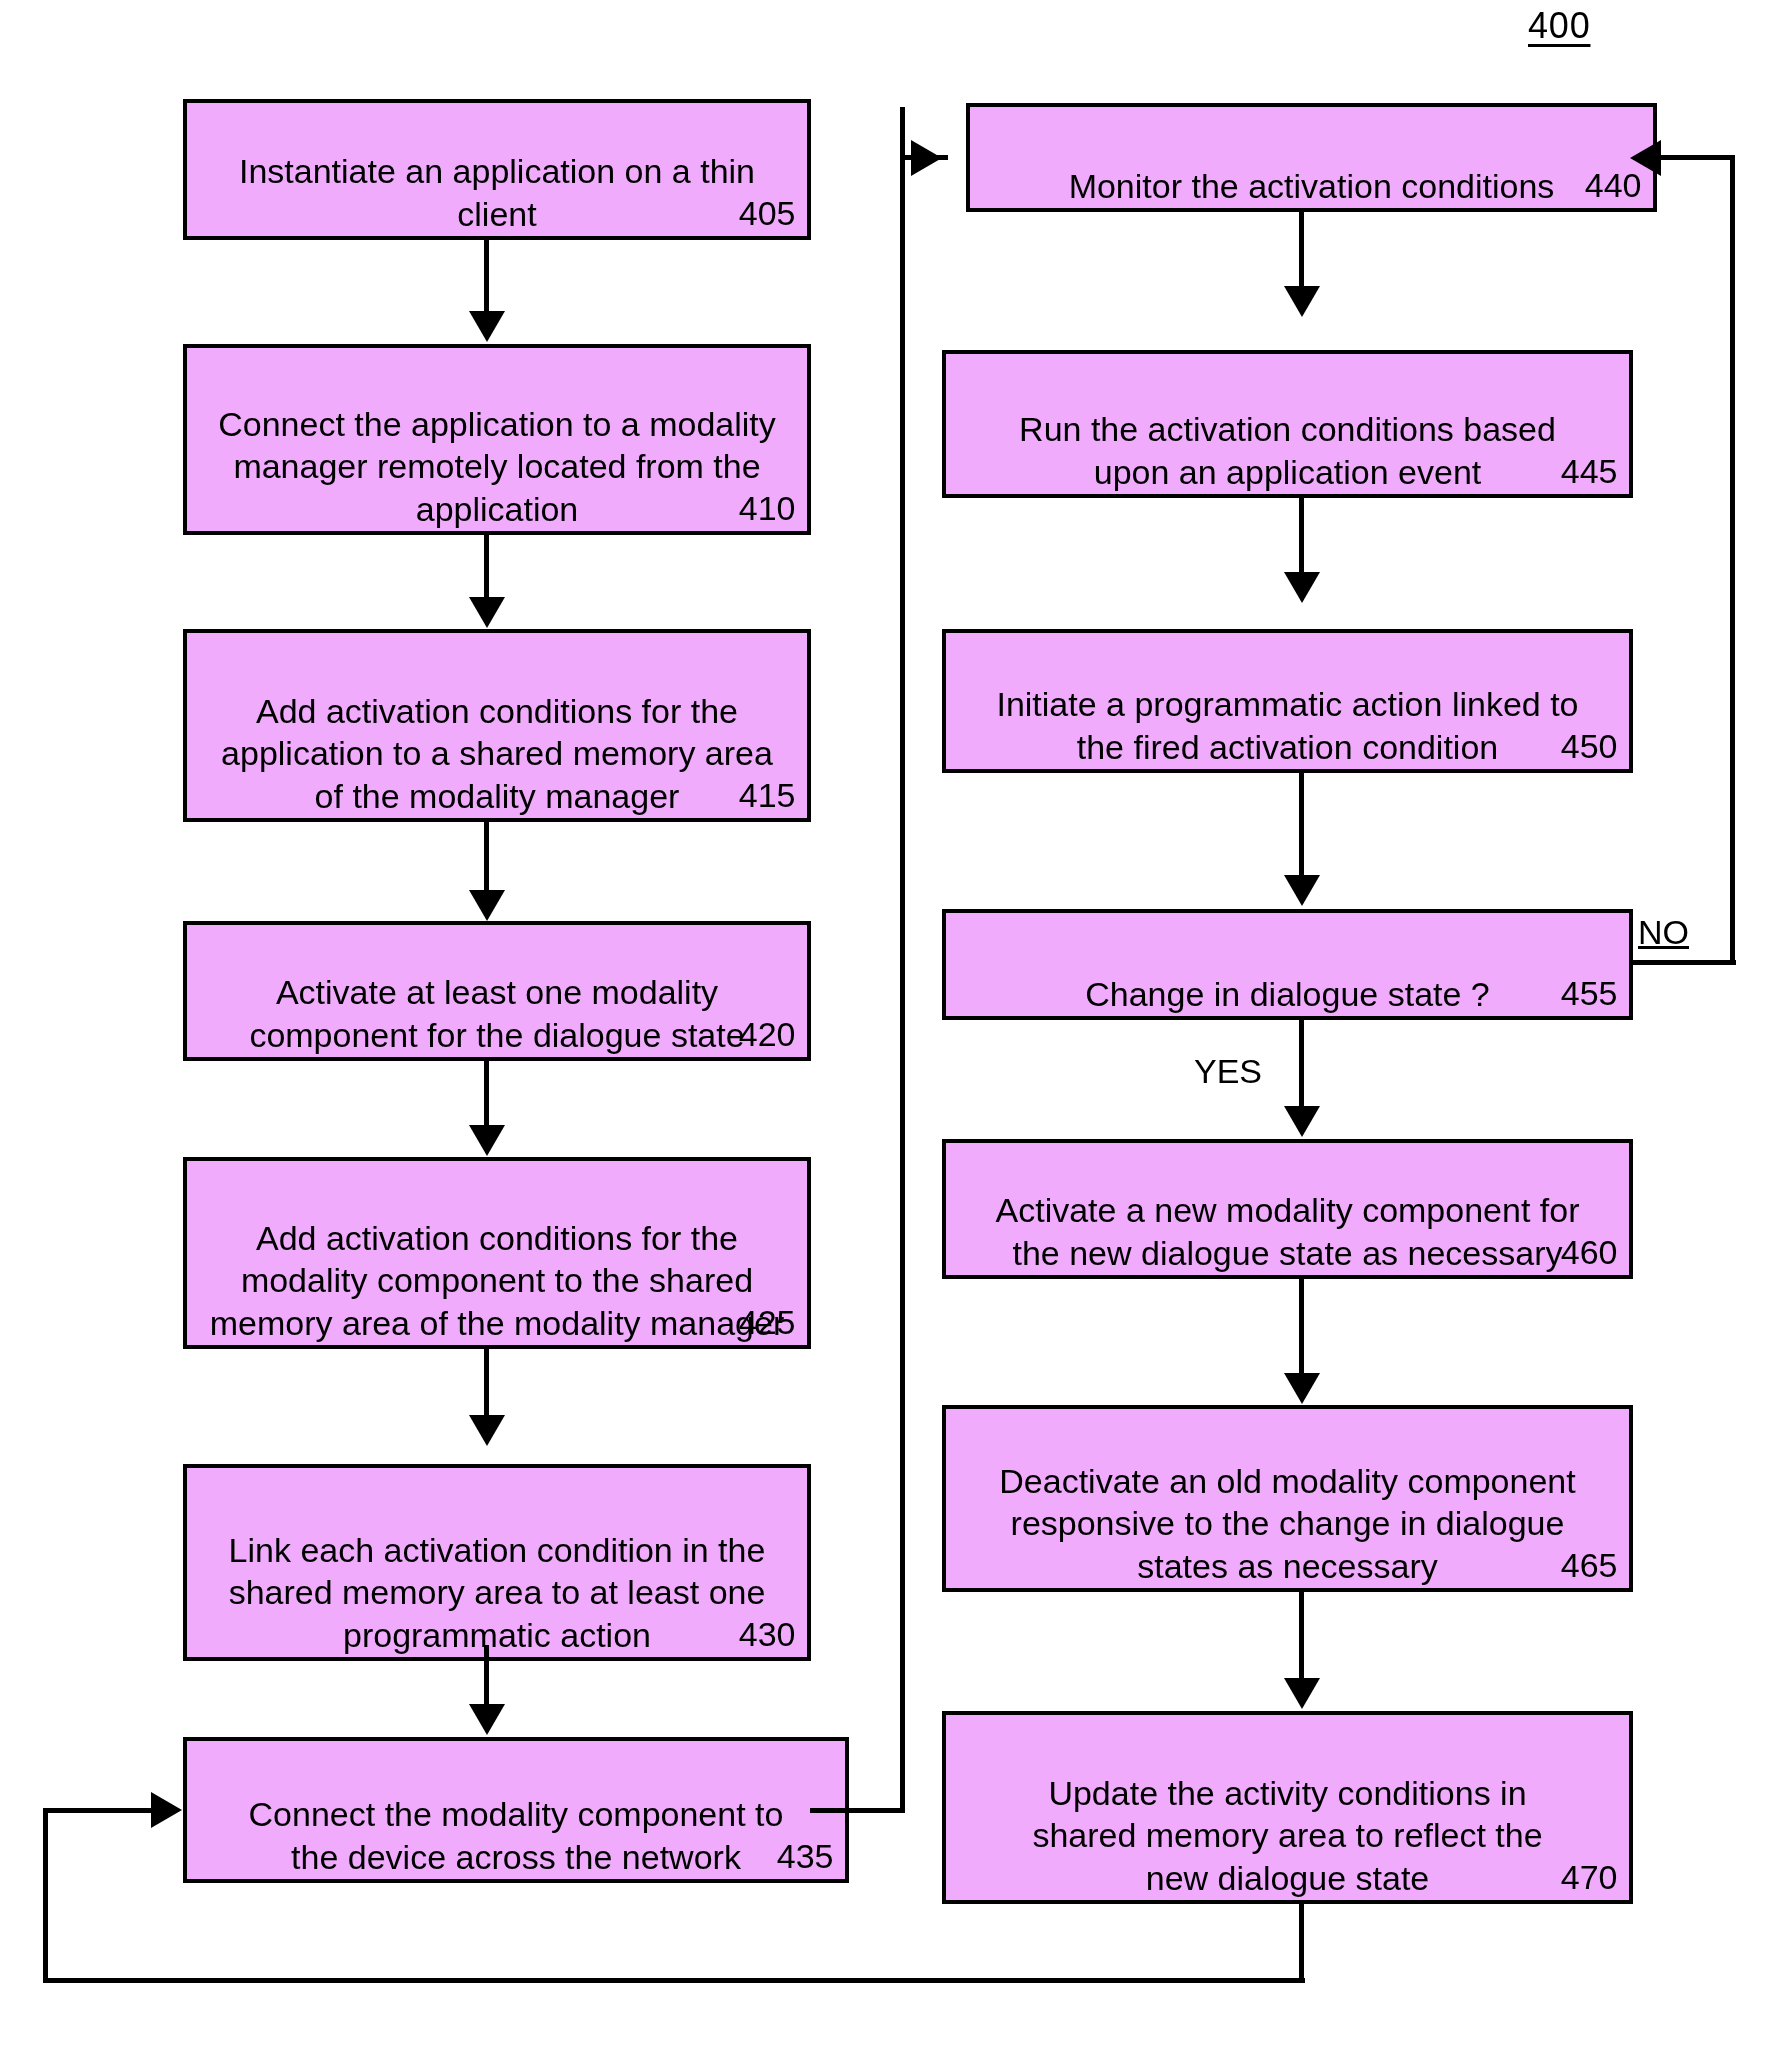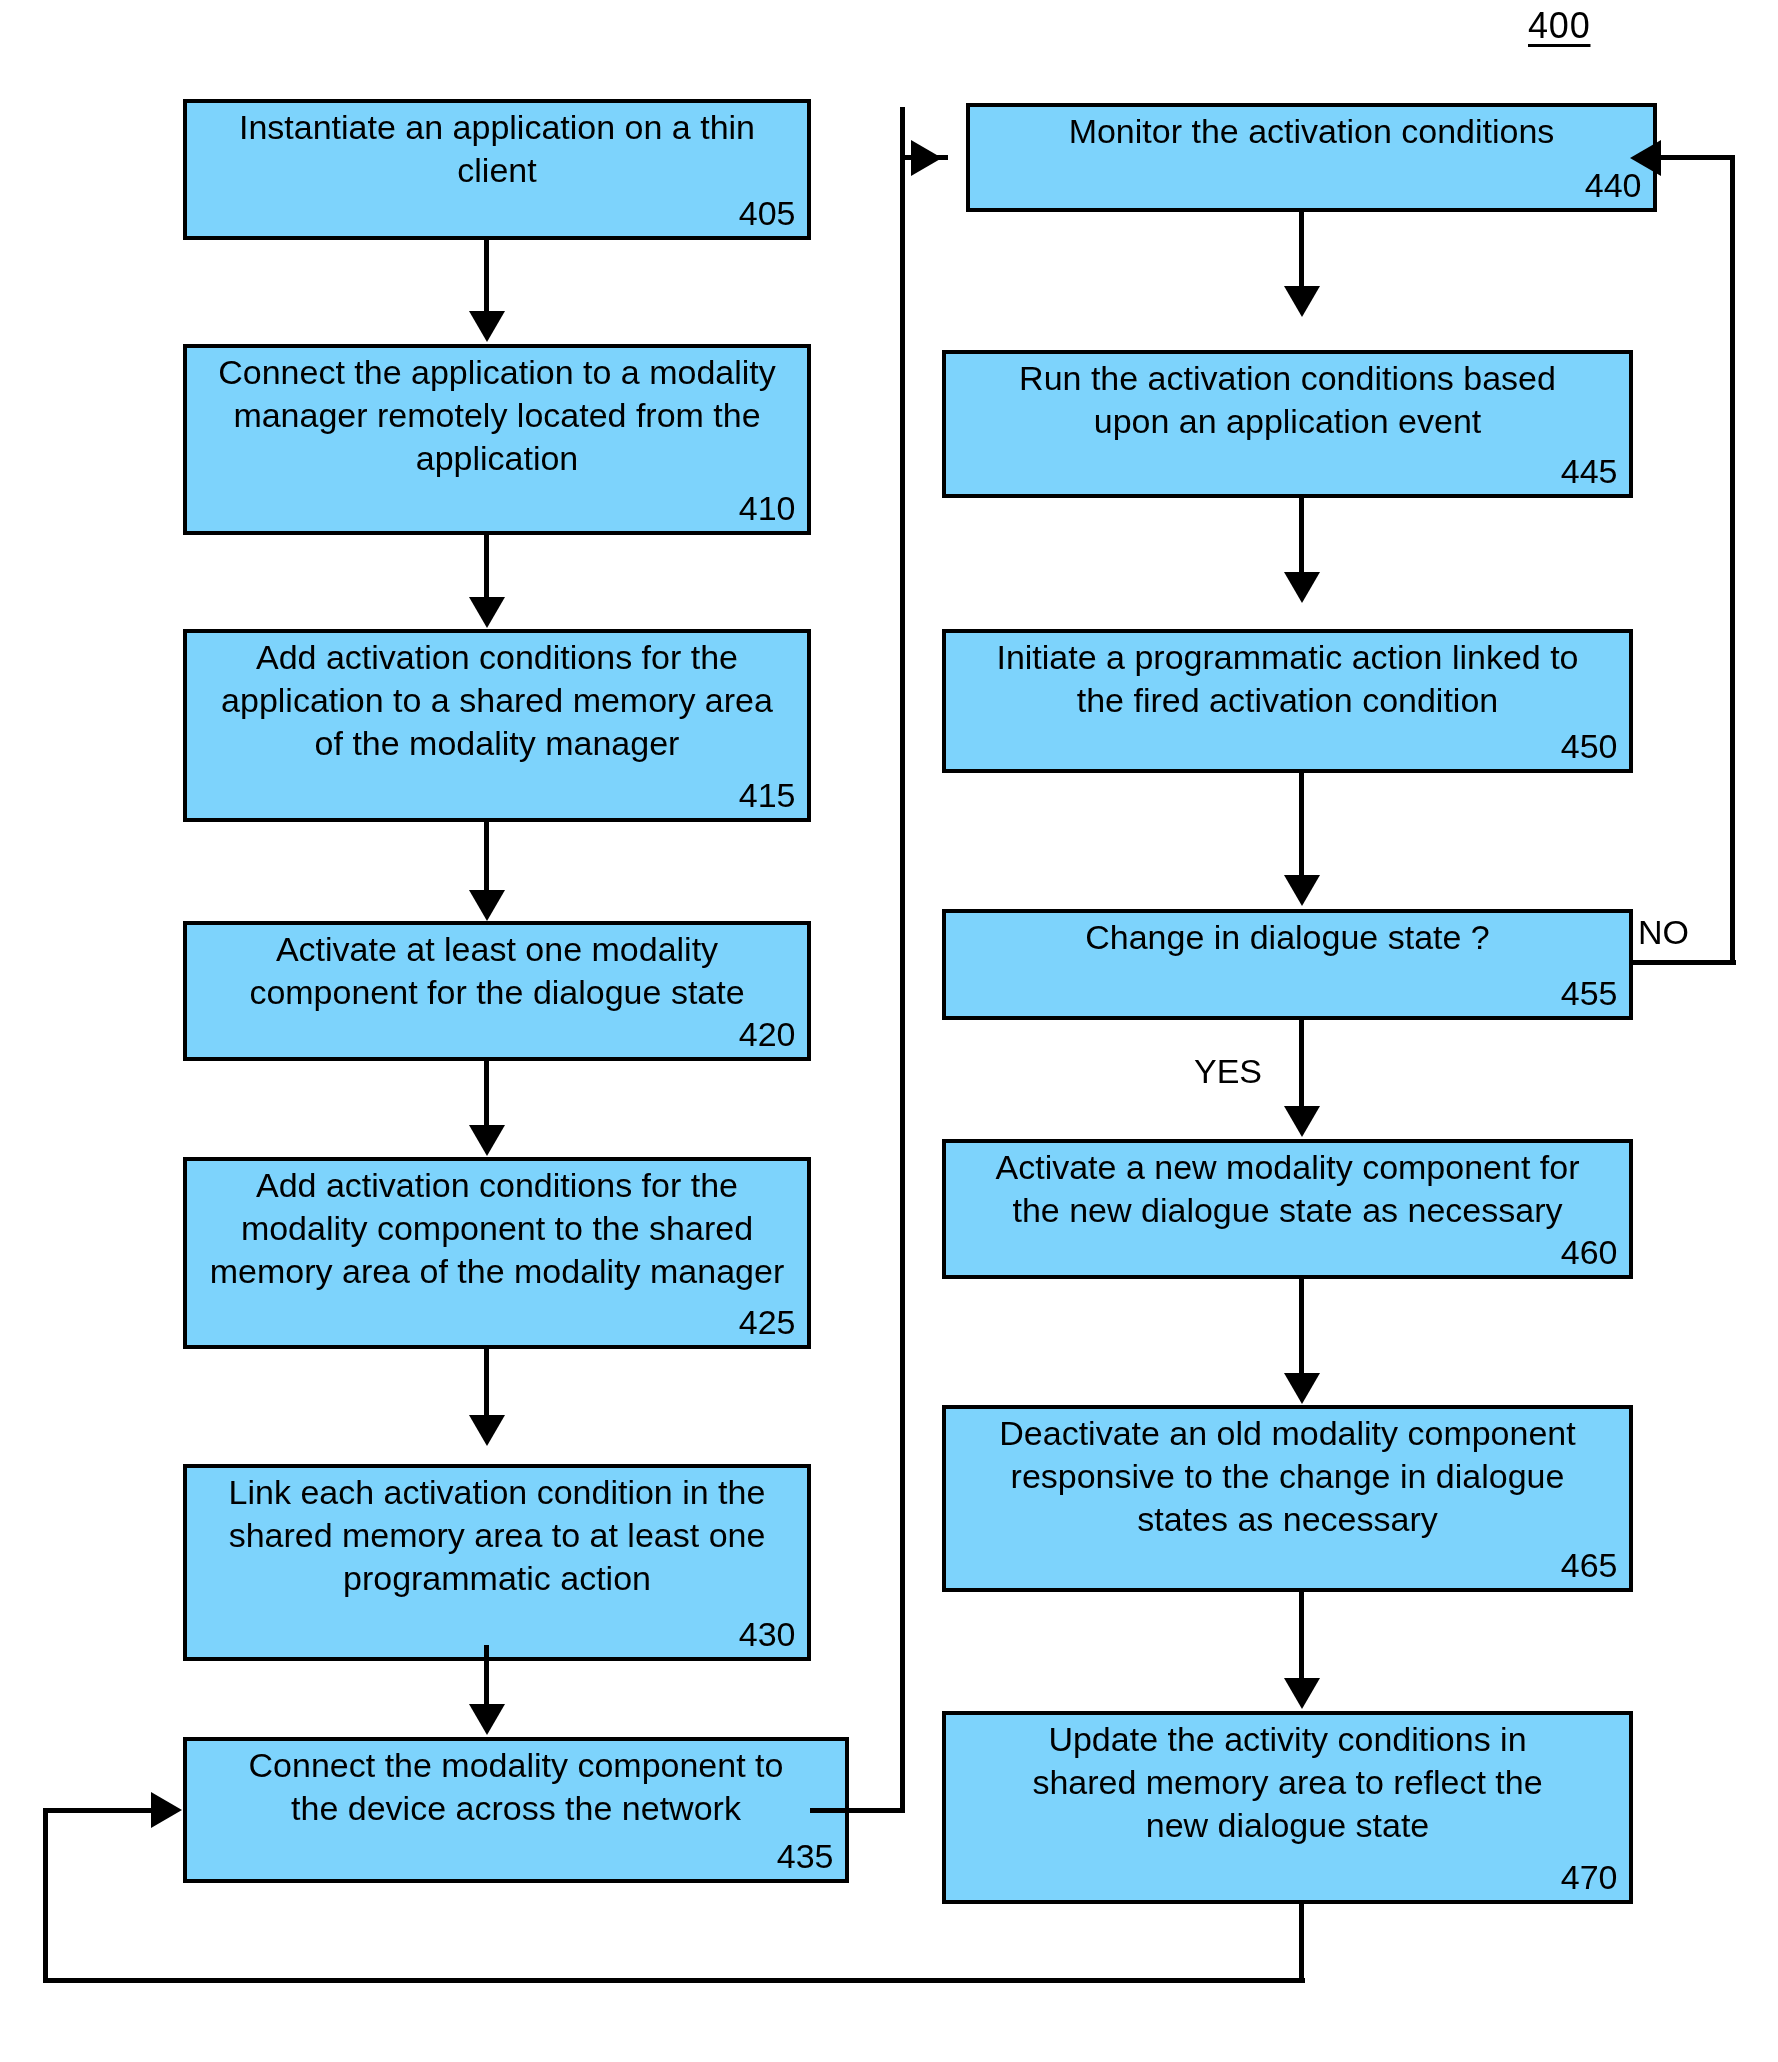--- a/index.html
+++ b/index.html
@@ -27,24 +27,24 @@
     text-decoration: underline;
     text-underline-offset: 5.8px;
     text-decoration-thickness: 2.5px;
     white-space: nowrap;
   }
   
   .node {
     position: absolute;
     box-sizing: border-box;
     border: 4.1px solid #000000;
-    background: #7dd3fc;
+    background: #f0abfc;
     display: flex;
     flex-direction: column;
-    justify-content: flex-start;
+    justify-content: flex-end;
     align-items: center;
     padding: 3.3px 11.5px 0 11.5px;
   }
   .node .node-text {
     font-size: 34px;
     line-height: 1.26;
     text-align: center;
     width: 100%;
     white-space: pre-line;
   }
@@ -202,21 +202,21 @@
 
   <div class="node" style="left:942px; top:909px; width:691px; height:111px;">
     <div class="node-text">Change in dialogue state ?</div>
     <div class="node-ref">455</div>
   </div>
 
   <div class="line-h" style="left:1633px; top:960px; width:103px;"></div>
   <div class="line-v" style="left:1730px; top:155px; height:809px;"></div>
   <div class="line-h" style="left:1661px; top:155px; width:74px;"></div>
   <div class="arrow-left" style="left:1630px; top:140px;"></div>
-  <div class="branch-label" style="left:1638px; top:915px;">NO</div>
+  <div class="branch-label" style="left:1638px; top:915px;text-decoration:underline;">NO</div>
 
   <div class="line-v" style="left:1299px; top:1020px; height:89px;"></div>
   <div class="arrow-down" style="left:1284px; top:1106px;"></div>
   <div class="branch-label" style="left:1194px; top:1054px;">YES</div>
 
   <div class="node" style="left:942px; top:1139px; width:691px; height:140px;">
     <div class="node-text">Activate a new modality component for
 the new dialogue state as necessary</div>
     <div class="node-ref">460</div>
   </div>

